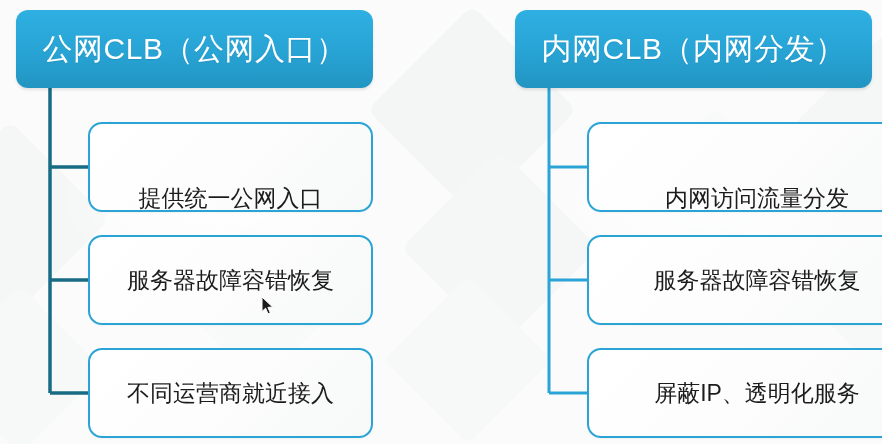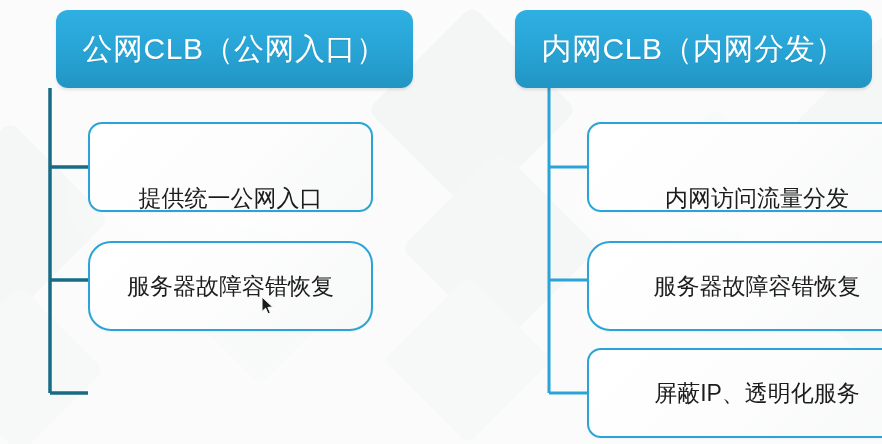--- a/index.html
+++ b/index.html
@@ -63,21 +63,21 @@
     top: 10px;
     height: 78px;
     border-radius: 12px;
     background: linear-gradient(180deg, #2fb0e2 0%, #27a3d4 55%, #2295c2 100%);
     box-shadow: 0 2px 3px rgba(0,0,0,0.10);
     display: flex;
     align-items: center;
     justify-content: center;
     box-sizing: border-box;
   }
-  #col-public .header-box  { left: 16px;  width: 357px; margin-left: 40px; }
+  #col-public .header-box  { left: 16px;  width: 357px; }
   #col-private .header-box { left: 74px;  width: 357px; }
 
   .header-label {
     color: #ffffff;
     font-size: 30px;
     letter-spacing: 0.5px;
     line-height: 1;
     white-space: nowrap;
     text-shadow: 0 1px 1px rgba(0,0,0,0.08);
   }
@@ -95,21 +95,21 @@
     background: linear-gradient(135deg, #ffffff 0%, #fdfdfd 45%, #f7f8f8 100%);
     display: flex;
     align-items: center;
     justify-content: center;
     box-shadow: 0 1px 2px rgba(0,0,0,0.04);
   }
   #col-public .item-box  { left: 88px;  width: 285px; }
   #col-private .item-box { left: 146px; width: 340px; }
 
   .item-box.b1 { top: 122px; align-items: flex-end; }
-  .item-box.b2 { top: 241px; border-radius: 23px; }
+  .item-box.b2 { top: 235px; }
   .item-box.b3 { top: 348px; }
 
   .item-label {
     color: #1c1c1c;
     font-size: 23px;
     line-height: 1;
     white-space: nowrap;
   }
 
   
@@ -154,20 +154,23 @@
     </div>
 
     <div class="item-box b1">
       <span class="item-label">提供统一公网入口</span>
     </div>
 
     <div class="item-box b2">
       <span class="item-label">服务器故障容错恢复</span>
     </div>
 
+    <div class="item-box b3">
+      <span class="item-label">不同运营商就近接入</span>
+    </div>
   </div>
 
   <div class="column" id="col-private">
 
     <svg class="tree" viewBox="0 0 441 444">
       <path d="M108 88 L108 393" stroke="#2aa4d6" stroke-width="3" fill="none"></path>
       <path d="M108 167 L146 167" stroke="#2aa4d6" stroke-width="3" fill="none"></path>
       <path d="M108 280 L146 280" stroke="#2aa4d6" stroke-width="3" fill="none"></path>
       <path d="M108 393 L146 393" stroke="#2aa4d6" stroke-width="3" fill="none"></path>
     </svg>

